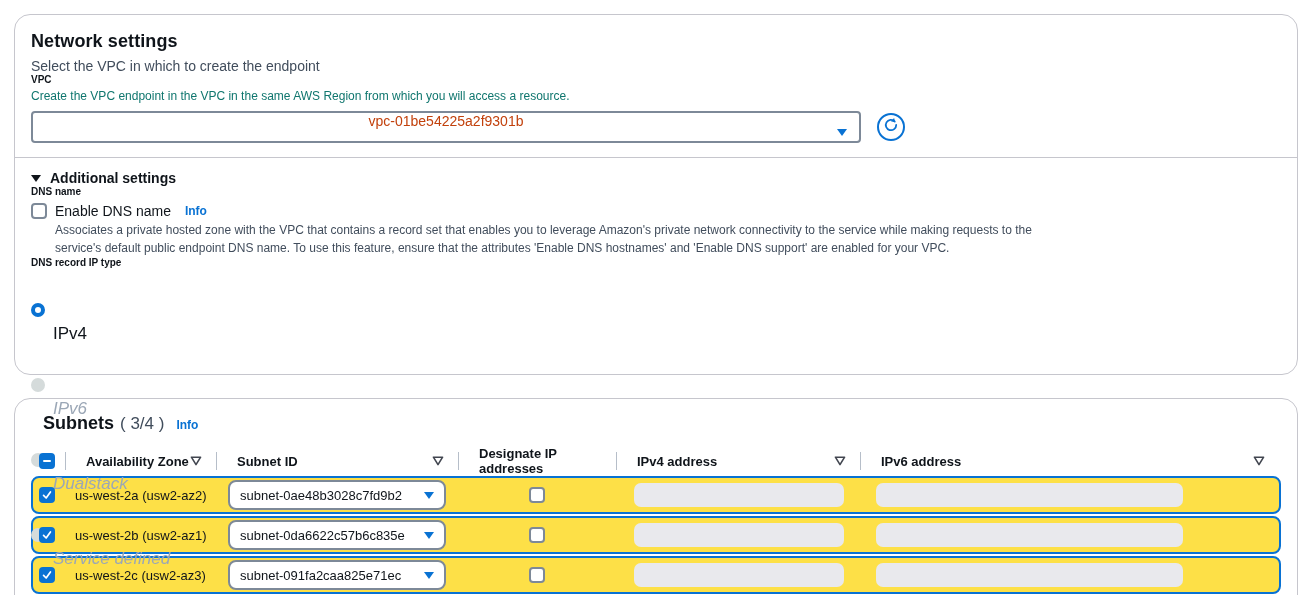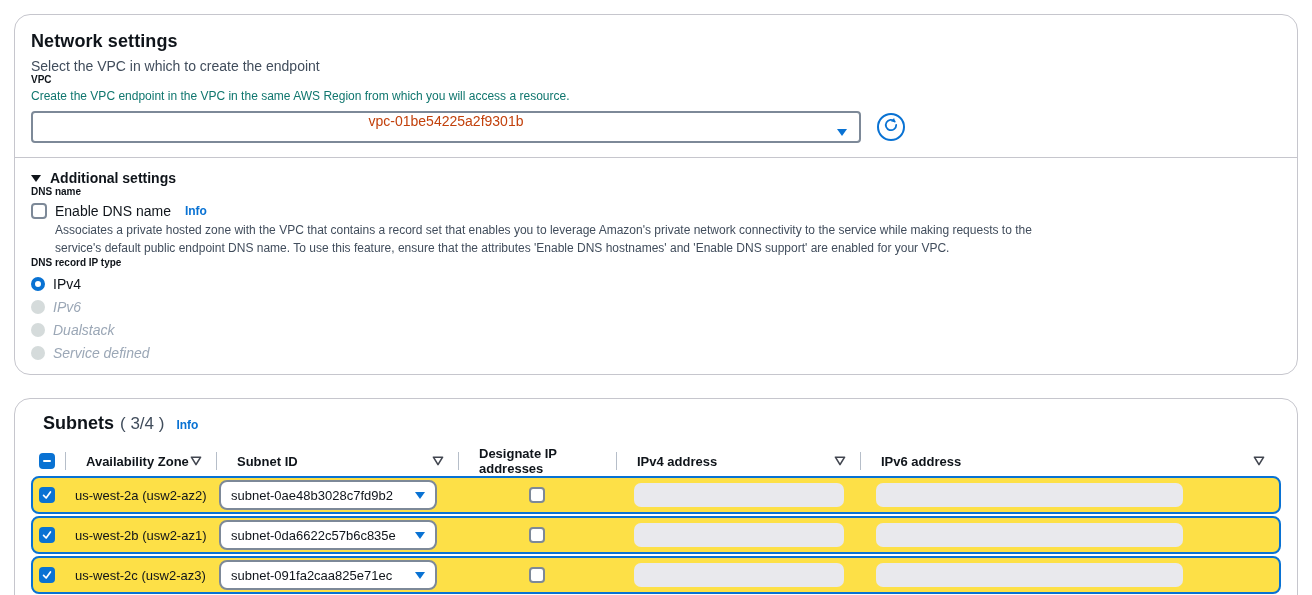--- a/index.html
+++ b/index.html
@@ -84,21 +84,21 @@
   }
 
   .radio-group { margin-top: 8px; display: flex; flex-direction: column; gap: 7px; }
   .radio-item { display: flex; align-items: center; gap: 8px; }
   .radio {
     width: 14px; height: 14px; flex: 0 0 14px; border-radius: 50%;
     background: #fff; border: 2px solid #7d8998;
   }
   .radio.selected { border: 4.5px solid #0972d3; cursor: pointer; }
   .radio.disabled { border: none; background: #d5dbdb; }
-  .radio-label { font-size: 14px; }
+  .radio-label { font-size: 17px; margin-top: 48px; }
   .radio-item.disabled .radio-label { color: #9ba7b6; font-style: italic; }
 
   
   .subnets-title-row { display: flex; align-items: baseline; gap: 6px; padding-left: 12px; }
   .subnets-title { font-size: 18px; font-weight: 700; }
   .subnets-count { font-size: 17px; font-weight: 400; color: #414d5c; }
 
   .tbl { margin-top: 12px; }
   .tbl-grid {
     display: grid;
@@ -116,21 +116,21 @@
   .cell-cb { padding-left: 6px; border-left: none; height: 18px; display: flex; align-items: center; }
 
   .row-box {
     border: 2px solid #0972d3; border-radius: 8px;
     background: #fde047;
     height: 38px; margin-bottom: 2px;
   }
   .row-box .tbl-grid { height: 100%; }
   .td-az { font-size: 13px; color: #0f141a; padding-left: 10px; }
   .subnet-select {
-    width: 218px; height: 30px; margin-left: 3px;
+    width: 218px; height: 30px; margin-left: 12px;
     border: 2px solid #7d8998; border-radius: 8px; background: #fff;
     display: flex; align-items: center; padding: 0 10px;
     font-size: 13px; cursor: pointer;
   }
   .subnet-select .caret { margin-left: auto; }
   .td-designate { display: flex; justify-content: center; }
   .pill { background: #e9e9ed; border-radius: 7px; height: 24px; }
   .pill-ipv4 { width: 210px; margin-left: 18px; }
   .pill-ipv6 { width: 307px; margin-left: 16px; }
 </style>

